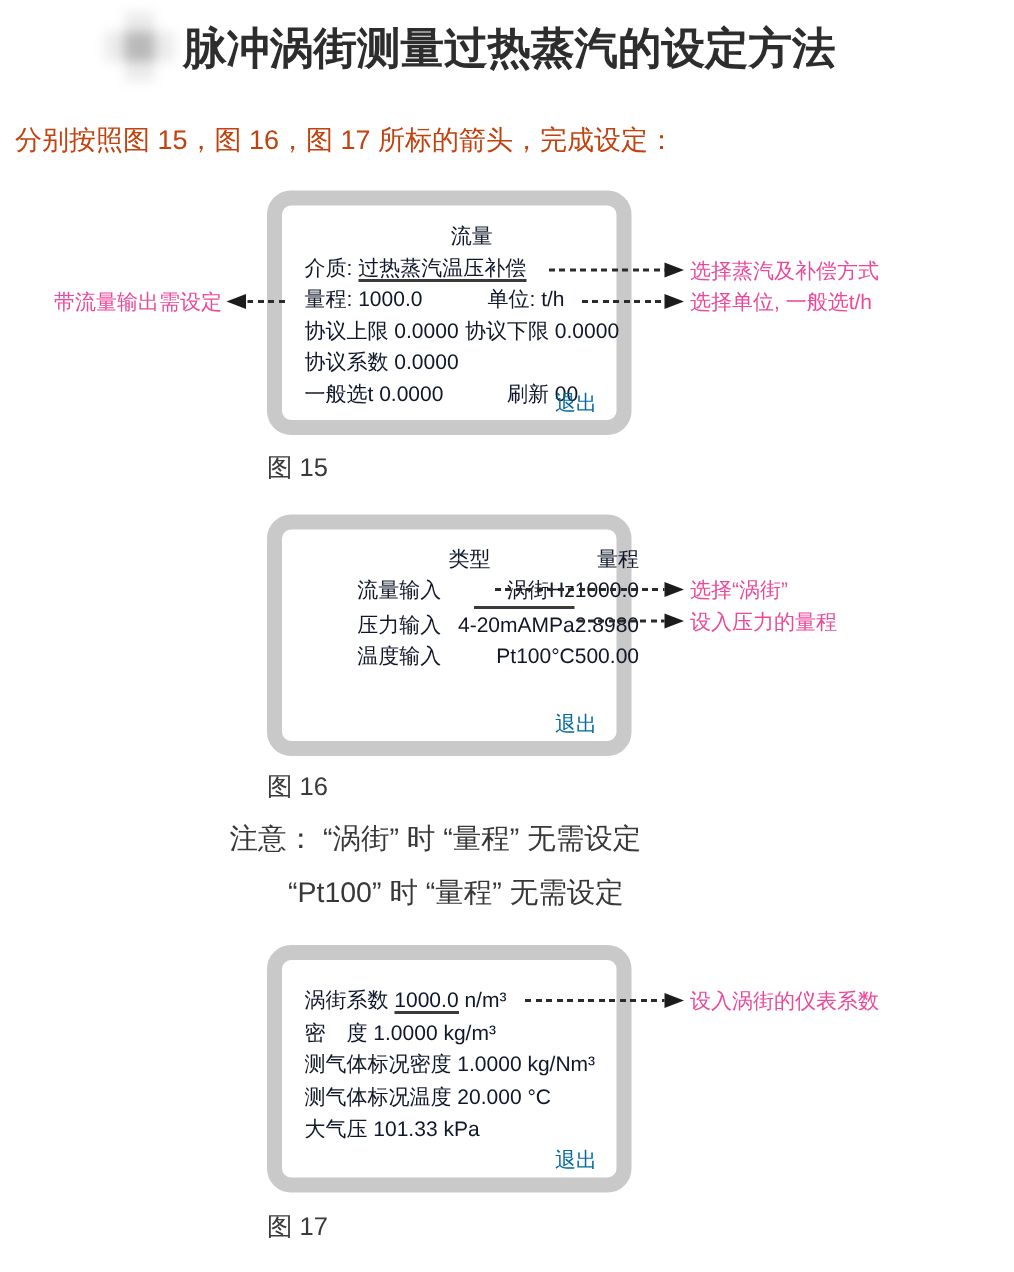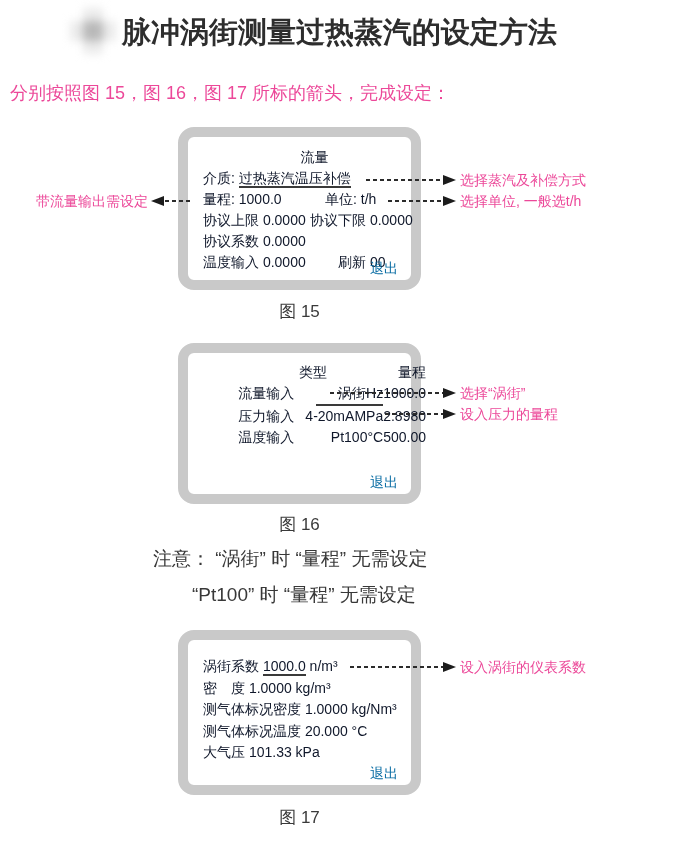--- a/index.html
+++ b/index.html
@@ -7,21 +7,21 @@
         font-family:"Liberation Sans","DejaVu Sans",sans-serif;color:#333;border-radius:24px;}
 
   
   .blur-icon{position:absolute;left:70px;top:8px;width:46px;height:46px;filter:blur(4px);}
   .blur-icon .bh{position:absolute;left:0;top:13px;width:46px;height:20px;background:#ebebeb;}
   .blur-icon .bv{position:absolute;left:13px;top:0;width:20px;height:46px;background:#ebebeb;}
   .blur-icon .bc{position:absolute;left:13px;top:13px;width:20px;height:20px;background:#b9b9b9;}
 
   .page-title{position:absolute;left:122px;top:13px;margin:0;font-size:29px;font-weight:bold;
               color:#2d2d2d;white-space:nowrap;letter-spacing:0px;}
-  .intro{position:absolute;left:10px;top:81px;margin:0;font-size:18px;color:#ec4899;white-space:nowrap;}
+  .intro{position:absolute;left:10px;top:81px;margin:0;font-size:18px;color:#c2410c;white-space:nowrap;}
 
   
   .device{position:absolute;left:178px;width:243px;box-sizing:border-box;background:#fff;
           border:10px solid #c9c9c9;border-radius:16px;}
   .dev15{top:127px;height:163px;}
   .dev16{top:343px;height:161px;}
   .dev17{top:630px;height:165px;}
 
   .screen{position:relative;width:100%;height:100%;font-size:14px;color:#0f172a;}
   .s15{padding:10px 8px 0 15px;line-height:21px;white-space:nowrap;}
@@ -35,21 +35,21 @@
   .c1{display:inline-block;width:55px;}
   .g2{display:inline-block;width:90px;}
   .t2{display:inline-block;width:50px;}
   .u2{display:inline-block;width:67px;border-bottom:2px solid #3a3a3a;}
   .u2 .un{float:right;}
   .hcol1{display:inline-block;margin-left:55px;}
   .hcol2{display:inline-block;margin-left:71px;}
   .exit{position:absolute;right:13px;bottom:2px;font-size:14px;color:#0369a1;}
 
   
-  .fig-cap{position:absolute;left:178px;width:243px;text-align:center;font-size:17px;color:#3a3a3a;}
+  .fig-cap{position:absolute;left:178px;width:243px;font-size:17px;color:#3a3a3a;}
   .cap15{top:300px;} .cap16{top:513px;} .cap17{top:806px;}
   .note{position:absolute;font-size:19px;color:#383838;white-space:nowrap;}
   .n1{left:153px;top:546px;} .n2{left:192px;top:582px;}
 
   
   .dash{position:absolute;height:2px;
         background:repeating-linear-gradient(90deg,#2b2b2b 0 4px,transparent 4px 7px);}
   .arr-r{position:absolute;width:0;height:0;border-left:13px solid #1c1c1c;
          border-top:5px solid transparent;border-bottom:5px solid transparent;}
   .arr-l{position:absolute;width:0;height:0;border-right:13px solid #1c1c1c;
@@ -70,21 +70,21 @@
   <h1 class="page-title">脉冲涡街测量过热蒸汽的设定方法</h1>
   <p class="intro">分别按照图 15，图 16，图 17 所标的箭头，完成设定：</p>
 
   <div class="device dev15">
     <div class="screen s15">
       <div class="center">流量</div>
       <div><span>介质: </span><span class="u">过热蒸汽温压补偿</span></div>
       <div><span class="w122">量程: 1000.0</span><span>单位: t/h</span></div>
       <div><span class="w107">协议上限 0.0000</span><span>协议下限 0.0000</span></div>
       <div>协议系数 0.0000</div>
-      <div><span class="w135">温度输入 0.0000</span><span>刷新 00</span></div>
+      <div><span class="w135">一般选t 0.0000</span><span>刷新 00</span></div>
     </div>
     <div class="exit">退出</div>
   </div>
 
   <div class="device dev16">
     <div class="screen s16">
       <div><span class="hcol1">类型</span><span class="hcol2">量程</span></div>
       <div><span class="c1">流量输入</span><span class="g2"><span class="u2"><span>涡街</span><span class="un">Hz</span></span></span><span>1000.0</span></div>
       <div><span class="c1">压力输入</span><span class="g2"><span class="t2">4-20mA</span><span>MPa</span></span><span>2.8980</span></div>
       <div><span class="c1">温度输入</span><span class="g2"><span class="t2">Pt100</span><span>°C</span></span><span>500.00</span></div>

